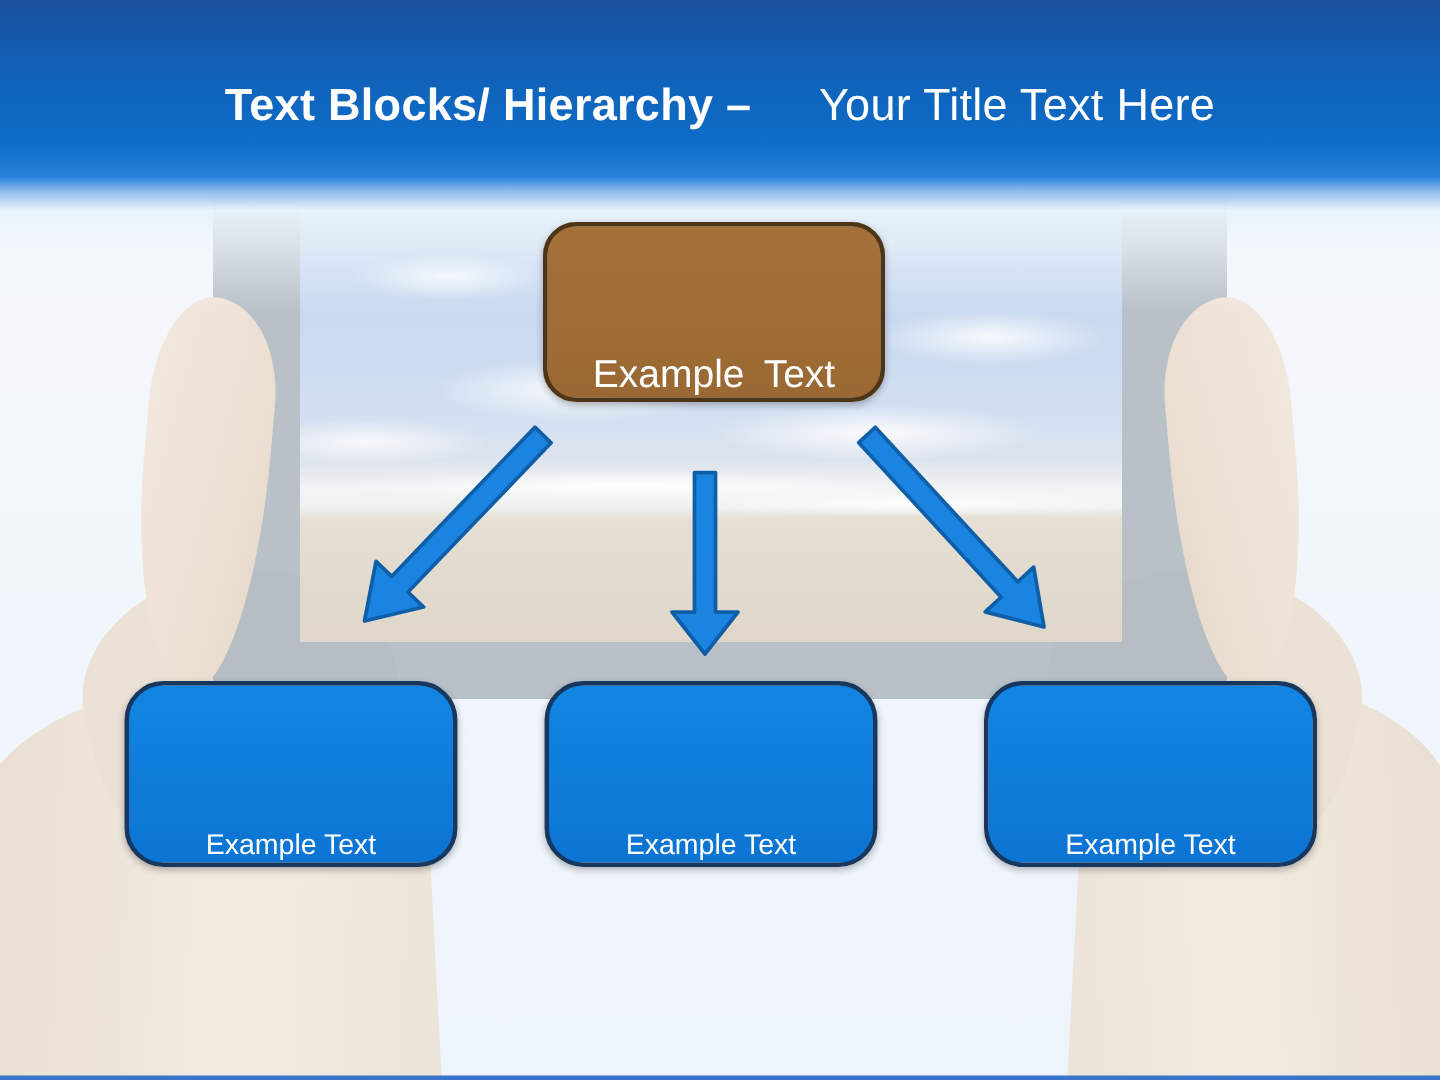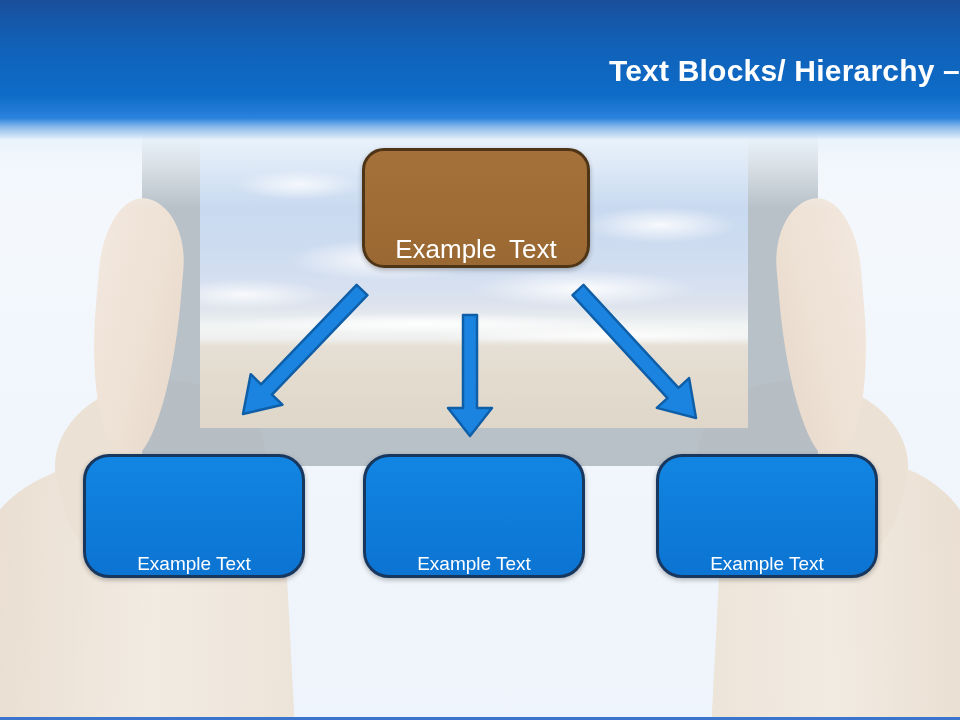--- a/index.html
+++ b/index.html
@@ -43,21 +43,21 @@
   
   .header{
     position:absolute;left:0;top:0;width:960px;height:208px;z-index:3;pointer-events:none;
     background:linear-gradient(180deg,
       #194f9b 0px,#1160b6 42px,#0d6cc8 95px,#2a82dc 118px,
       #8ab9ea 127px,rgba(234,243,251,0.95) 140px,
       rgba(240,246,252,0.6) 165px,rgba(242,248,253,0) 208px);
   }
   .title{
     position:absolute;left:0;top:0;width:960px;height:128px;z-index:4;
-    display:flex;align-items:center;justify-content:flex-end;padding-top:14px;box-sizing:border-box;
+    display:flex;align-items:center;justify-content:center;padding-top:14px;box-sizing:border-box;
     color:#ffffff;font-size:30px;letter-spacing:0.2px;white-space:pre;gap:36px;
   }
   .title .bold{font-weight:700;}
   .title .light{font-weight:400;margin-left:9px;}
   
   .diagram{position:absolute;inset:0;z-index:5;}
   .node{
     position:absolute;display:flex;align-items:flex-end;justify-content:center;
     color:#ffffff;text-align:center;box-sizing:border-box;
     box-shadow:0 2px 5px rgba(0,0,0,0.28);
@@ -90,21 +90,21 @@
     <div class="arm arm-right"></div>
     <div class="palm palm-left"></div>
     <div class="palm palm-right"></div>
     <div class="tablet"></div>
     <div class="screen"></div>
     <div class="thumb thumb-left"></div>
     <div class="thumb thumb-right"></div>
   </div>
 
   <div class="header"></div>
-  <div class="title"><span class="bold">Text Blocks/ Hierarchy –</span></div>
+  <div class="title"><span class="bold">Text Blocks/ Hierarchy –</span><span class="light">Your Title Text Here</span></div>
 
   <div class="diagram">
 
     <div class="node root-node">
       <span>Example Text</span>
     </div>
 
     <svg class="arrows" viewBox="0 0 560 175">
       <polygon points="167.4,25.2 72,124.7 82.4,134.7 43,144 50.7,104.2 61.1,114.3 156.6,14.8"></polygon>
       <polygon points="277,45 277,138 292,138 270,166 248,138 263,138 263,45"></polygon>

